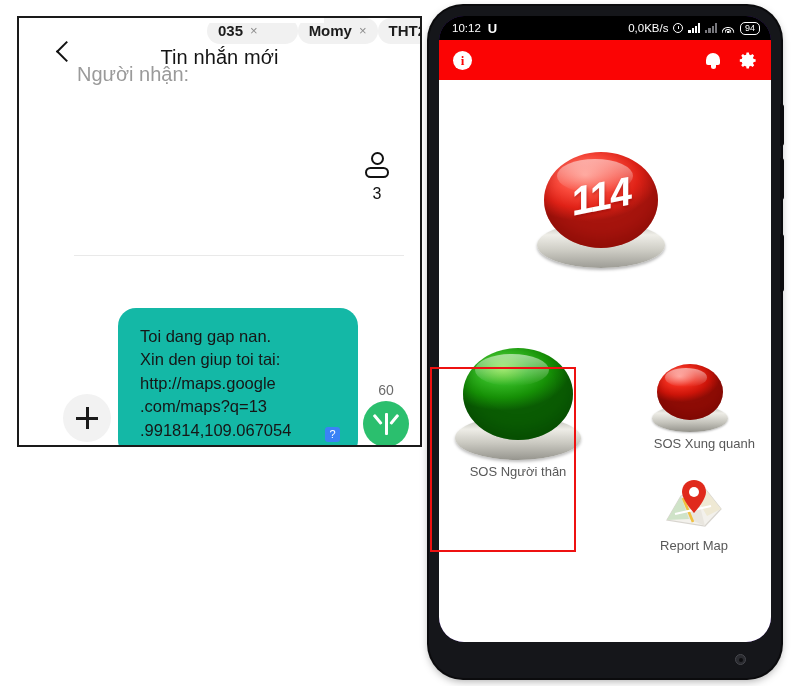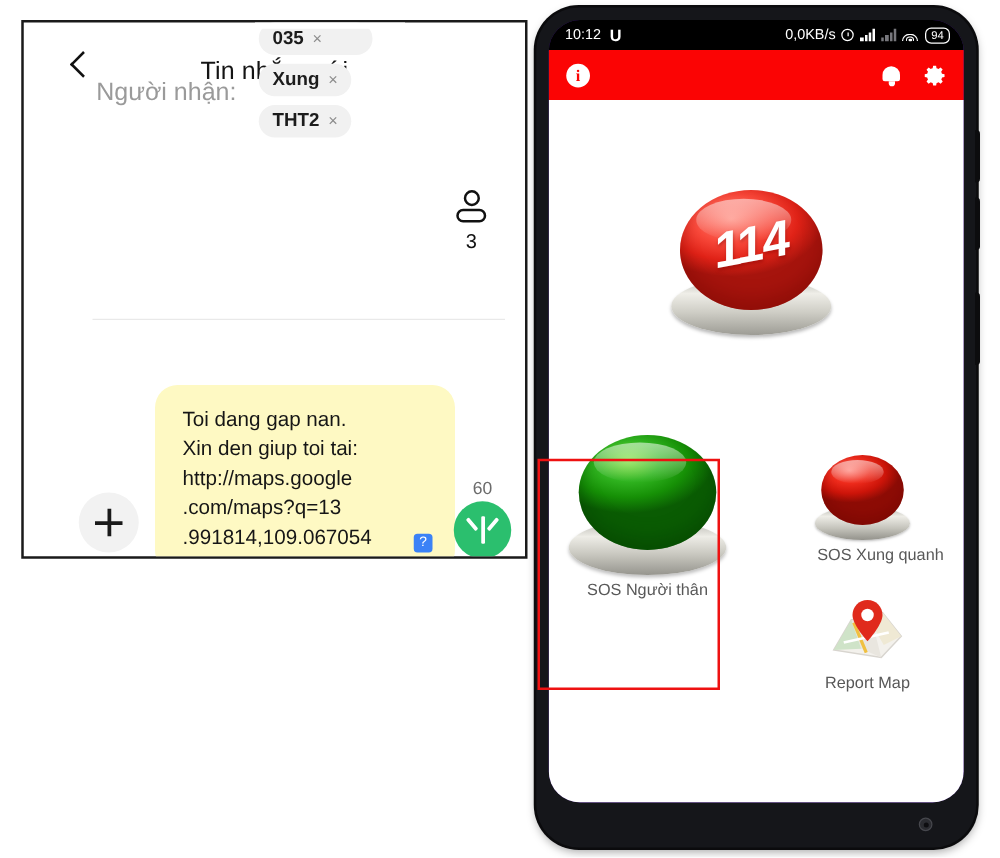--- a/index.html
+++ b/index.html
@@ -33,21 +33,21 @@
     position: absolute; left: 0; right: 0; top: 28px;
     text-align: center;
     font-size: 20px; color: #141414; letter-spacing: .1px;
   }
   .recipients-label {
     position: absolute; left: 58px; top: 45px;
     font-size: 20px; color: #9a9a9a;
   }
   .chips {
     position: absolute; left: 188px; top: 0;
-    display: flex; flex-direction: column; gap: 7px; align-items: flex-start;
+    display: flex; flex-direction: row; align-items: flex-start;
   }
   .chip {
     background: #f1f1f1; border-radius: 13px;
     padding: 4px 11px 5px 11px;
     font-size: 15px; font-weight: bold; color: #1c1c1c;
     display: flex; align-items: center; gap: 7px;
     white-space: nowrap; cursor: pointer;
   }
   .chip .x { font-weight: normal; font-size: 13px; color: #8d8d8d; }
   .chip.clipped { padding-right: 40px; position: relative; }
@@ -70,23 +70,23 @@
   }
   .count-num { font-size: 16px; color: #111; margin-top: 7px; font-weight: 500; }
 
   .divider {
     position: absolute; left: 55px; top: 237px;
     width: 330px; height: 1px; background: #e9e9e9;
   }
 
   
   .bubble {
-    position: absolute; left: 105px; top: 290px;
+    position: absolute; left: 99px; top: 290px;
     width: 240px;
-    background: #fef9c3; border-radius: 18px;
+    background: #14b8a6; border-radius: 18px;
     padding: 17px 18px 16px 22px;
     cursor: pointer;
   }
   .bubble-text {
     font-size: 16.5px; line-height: 1.42; color: #161616;
     white-space: pre-line; word-break: break-all;
   }
   .sim-badge {
     position: absolute; right: 18px; bottom: 16px;
     width: 15px; height: 15px; border-radius: 3px;
@@ -308,21 +308,21 @@
     </div>
 
     <div class="recipients-label">Người nhận:</div>
 
     <div class="chips">
       <div class="chip clipped">
         <span>035</span>
         <span class="x">×</span>
       </div>
       <div class="chip">
-        <span>Xung</span>
+        <span>Momy</span>
         <span class="x">×</span>
       </div>
       <div class="chip">
         <span>THT2</span>
         <span class="x">×</span>
       </div>
     </div>
     <div class="chip-clip-mask"></div>
 
     <div class="people-count">

